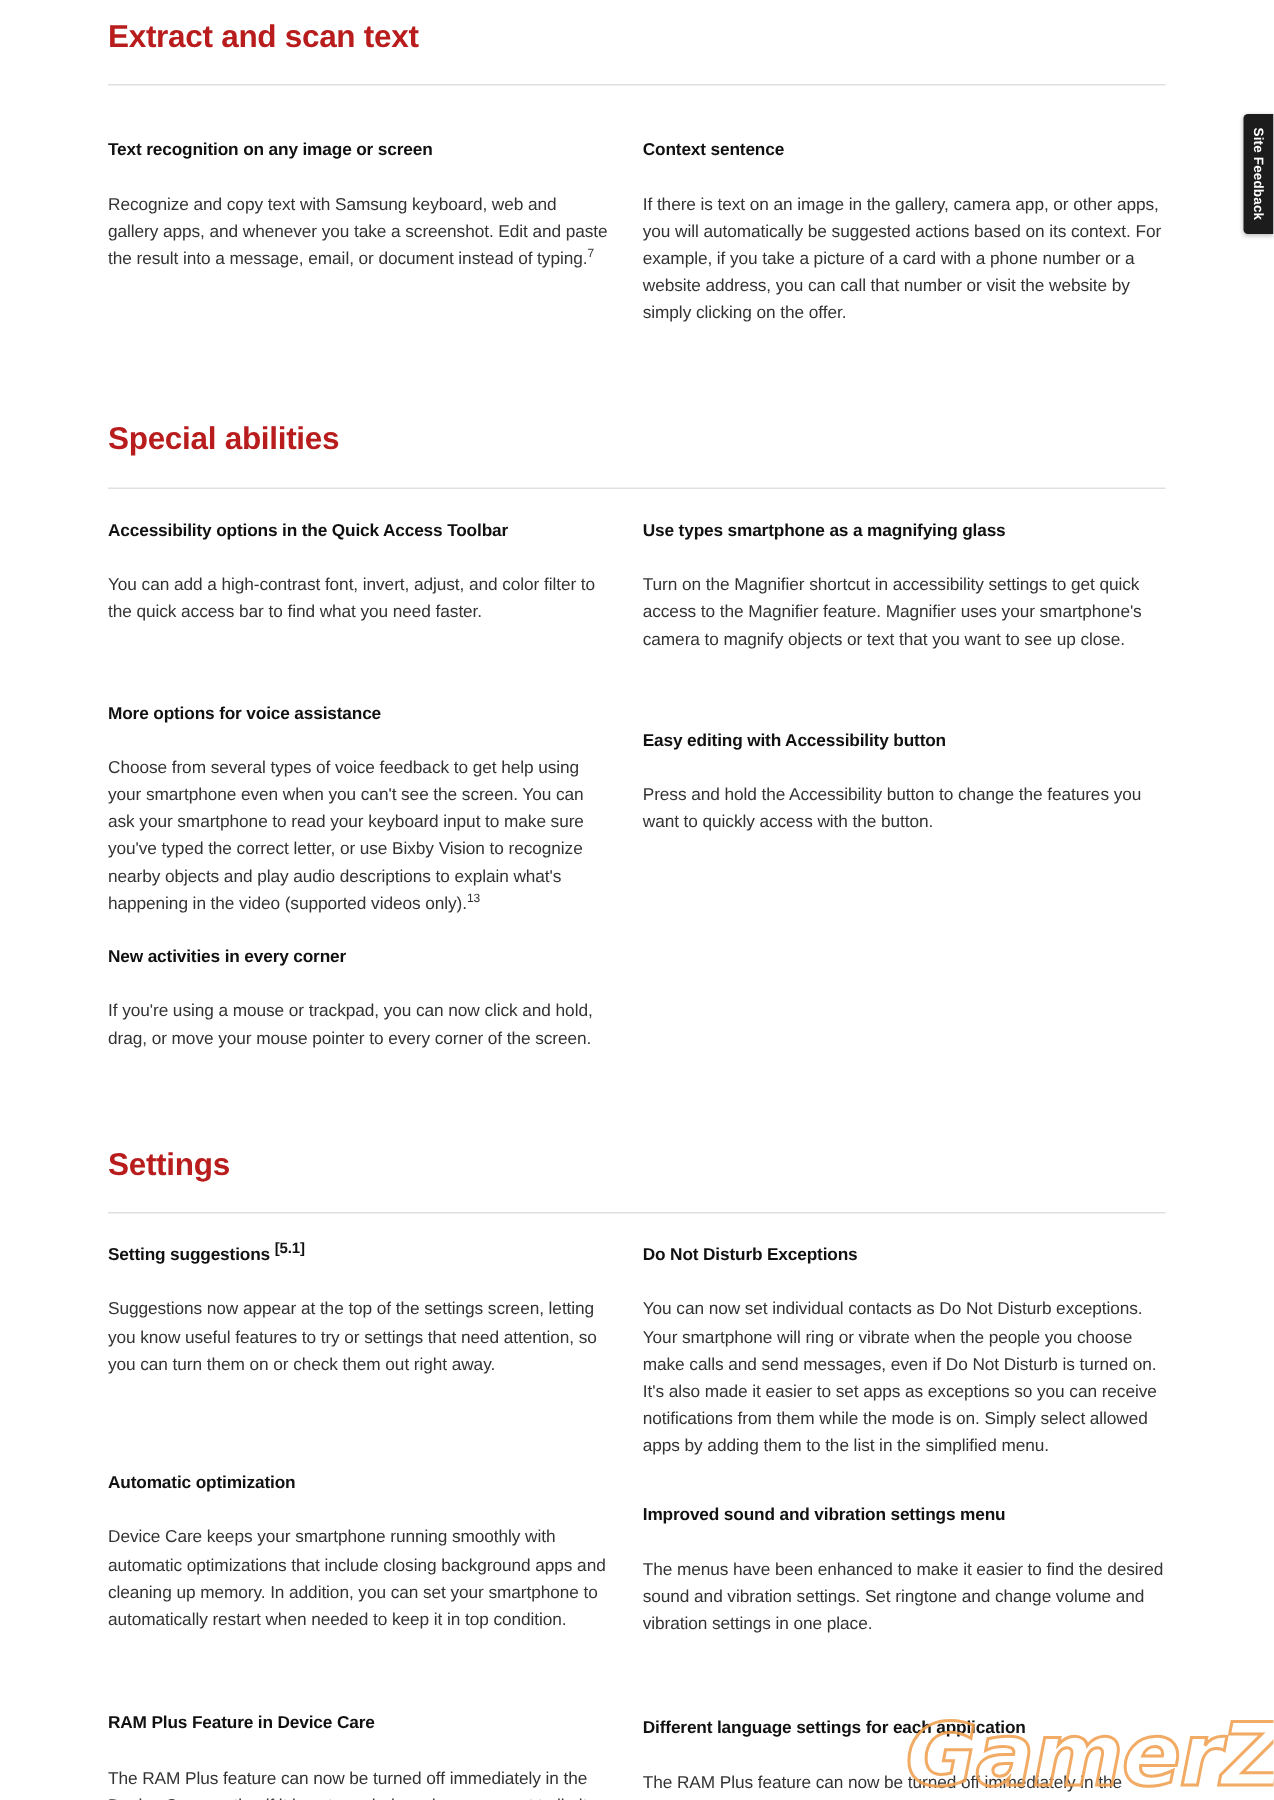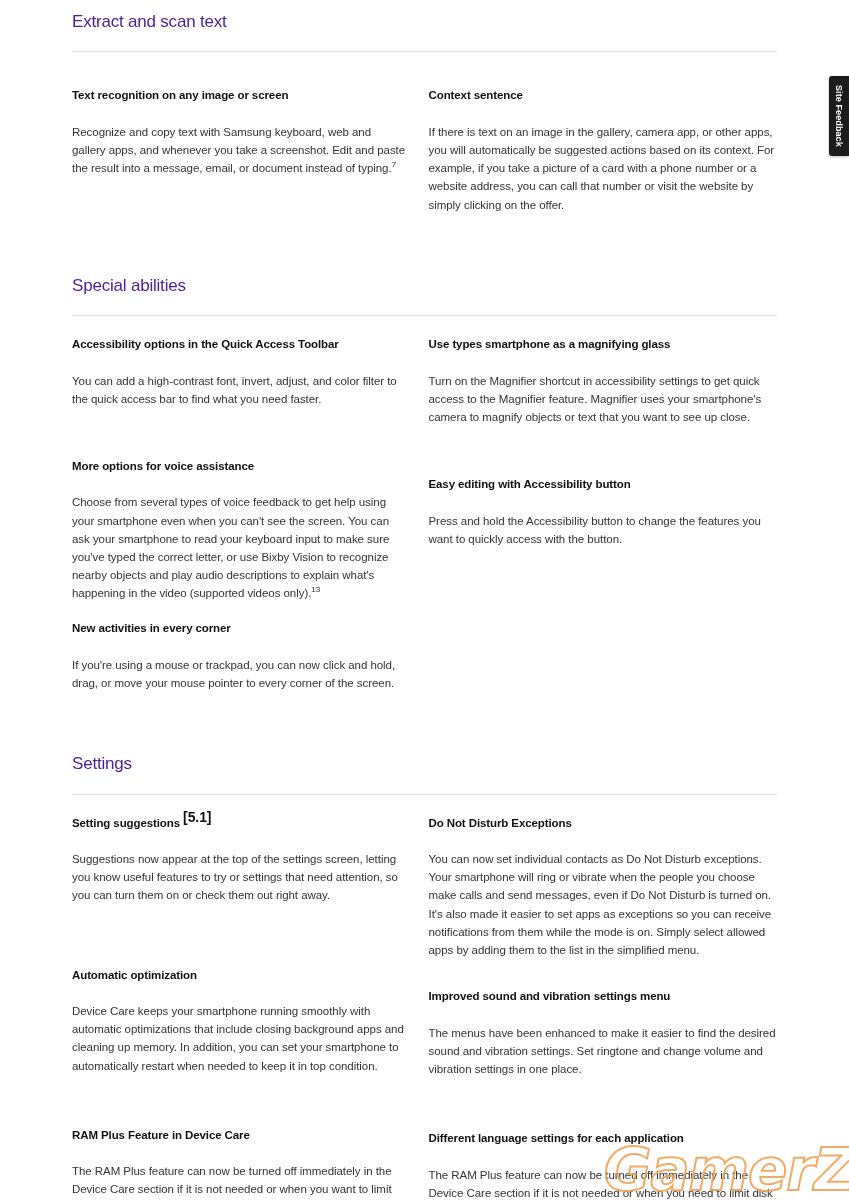--- a/index.html
+++ b/index.html
@@ -21,24 +21,24 @@
   .page {
     position: relative;
     width: 849px;
     padding: 0 72px 0 72px;
   }
 
   
   .section { position: relative; }
 
   .section-title {
-    font-size: 17px;
-    font-weight: normal;
+    font-size: 21px;
+    font-weight: bold;
     letter-spacing: -0.2px;
-    color: #4c1d95;
+    color: #b91c1c;
     line-height: 1.2;
     margin: 0;
     padding: 0;
   }
 
   .section-rule {
     height: 1px;
     background: #e0e0e0;
     width: 100%;
   }
@@ -73,21 +73,21 @@
     letter-spacing: -0.05px;
     margin: 0;
   }
 
   sup {
     font-size: 8px;
     line-height: 0;
     vertical-align: super;
     color: #333333;
   }
-  .feature-title sup { color: #111111; font-size: 14px; }
+  .feature-title sup { color: #111111; font-size: 10px; }
 
   
   .site-feedback {
     position: absolute;
     right: 0px;
     top: 76px;
     width: 20px;
     height: 80px;
     background: #1c1c1c;
     border-radius: 3px 0 0 3px;

